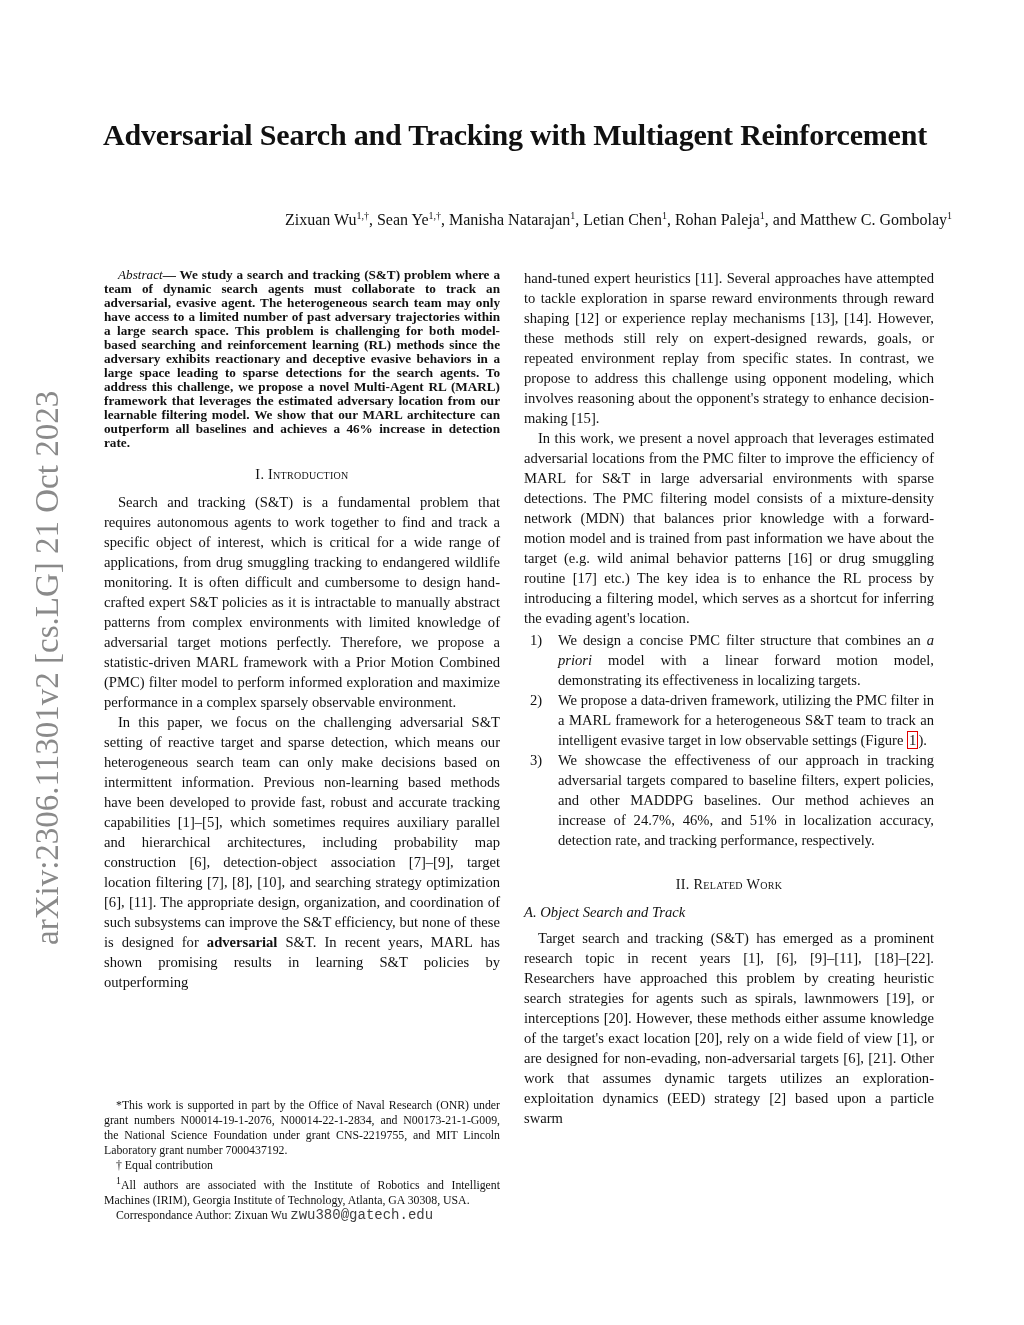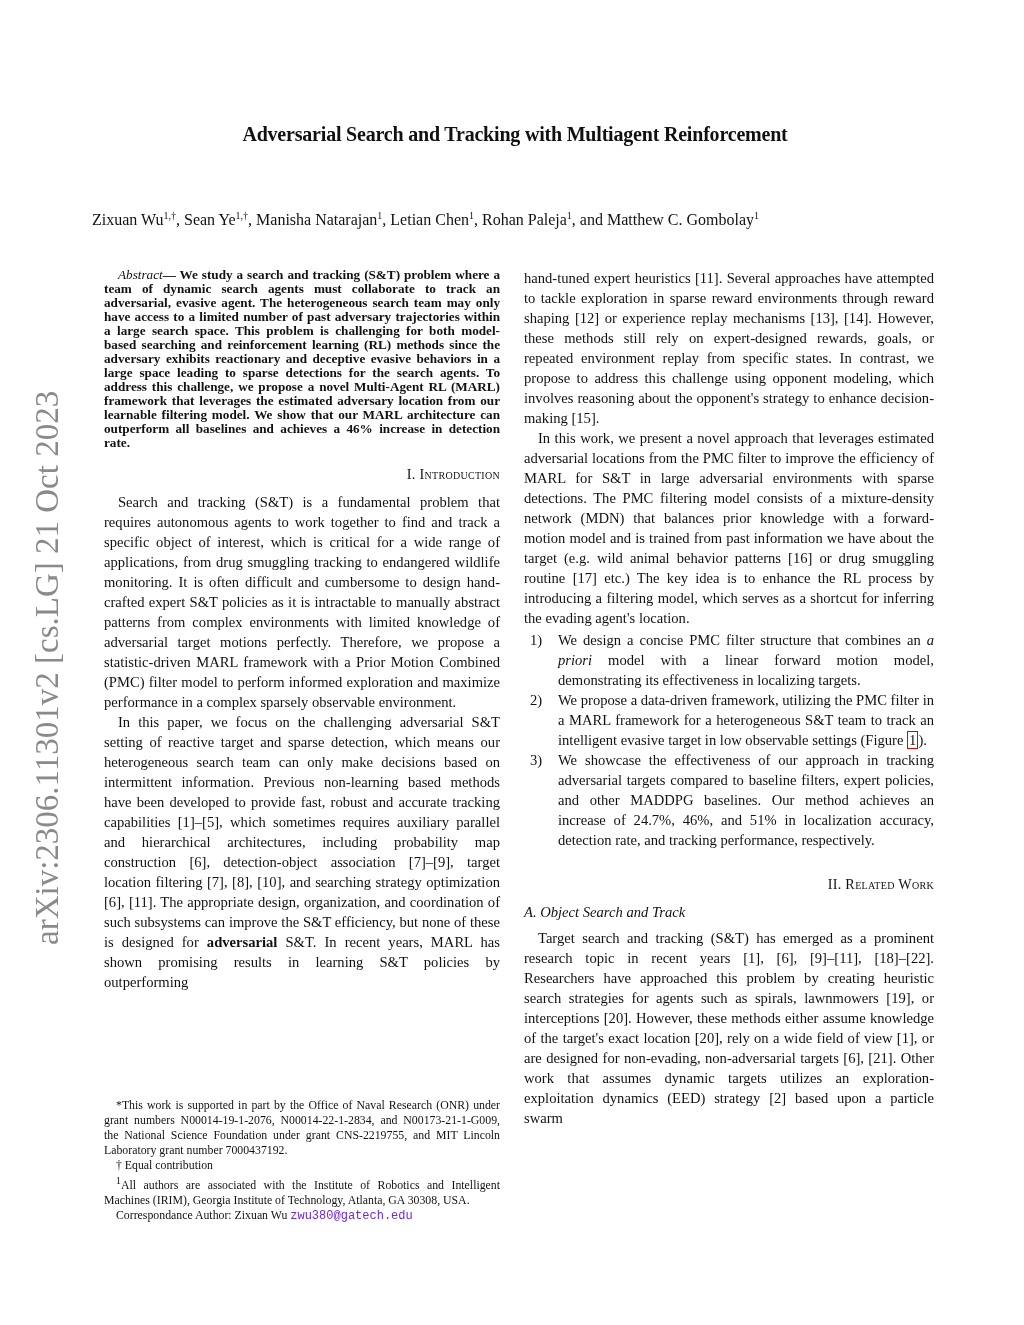--- a/index.html
+++ b/index.html
@@ -1,36 +1,36 @@
 <!DOCTYPE html>
 <html><head>
 <meta charset="utf-8">
 <style>
   html, body { margin:0; padding:0; background:#ffffff; }
   body { width:1024px; height:1325px; position:relative; overflow:hidden;
          font-family:"Liberation Serif", "DejaVu Serif", serif; color:#111; }
   .title { position:absolute; top:118px; left:100px; width:830px; text-align:center;
-           font-size:20px; font-weight:bold; line-height:33px; letter-spacing:-0.2px; }
-  .authors { position:absolute; top:210px; left:92px; width:870px; text-align:left;
+           font-size:30px; font-weight:bold; line-height:33px; letter-spacing:-0.2px; }
+  .authors { position:absolute; top:210px; left:82px; width:870px; text-align:right;
              font-size:16px; }
   .authors sup { font-size:10px; }
   .arxiv { position:absolute; left:22px; top:945px; width:600px; height:50px;
            transform-origin:0 0; transform:rotate(-90deg);
            font-size:33px; color:#8a8a8a; white-space:nowrap; line-height:50px; }
   .col { position:absolute; top:268px; font-size:14.6px; line-height:20px; text-align:justify; }
   .col-left { left:104px; width:396px; }
   .col-right { left:524px; width:410px; }
   .abstract { font-weight:bold; font-size:13.2px; line-height:14px; text-indent:14px; margin:0; }
   .abstract i { font-weight:normal; font-style:italic; }
-  .sec-head { text-align:right; font-size:14.2px; margin:14px 0 8px 0; font-variant:small-caps; letter-spacing:0.3px; }
+  .sec-head { text-align:center; font-size:14.2px; margin:14px 0 8px 0; font-variant:small-caps; letter-spacing:0.3px; }
   p { margin:0; }
   .indent { text-indent:14px; }
   .footnotes { position:absolute; top:1098px; left:104px; width:396px; font-size:11.8px; line-height:15px; text-align:justify; }
   .footnotes p { text-indent:12px; }
-  .mono { font-family:"Liberation Mono", "DejaVu Sans Mono", monospace; font-size:12px; color:#6d28d9; }
+  .mono { font-family:"Liberation Mono", "DejaVu Sans Mono", monospace; font-size:14px; color:#404040; }
   ol.contrib { list-style:none; margin:2px 0 0 0; padding:0; }
   ol.contrib li { position:relative; padding-left:34px; margin:0; }
   ol.contrib li .num { position:absolute; left:6px; }
   .sub-head { font-style:italic; margin:6px 0 6px 0; }
   .fig-link { border:1.3px solid #e00000; padding:0 1px; }
 </style>
 </head>
 <body>
 
 <div class="title">

